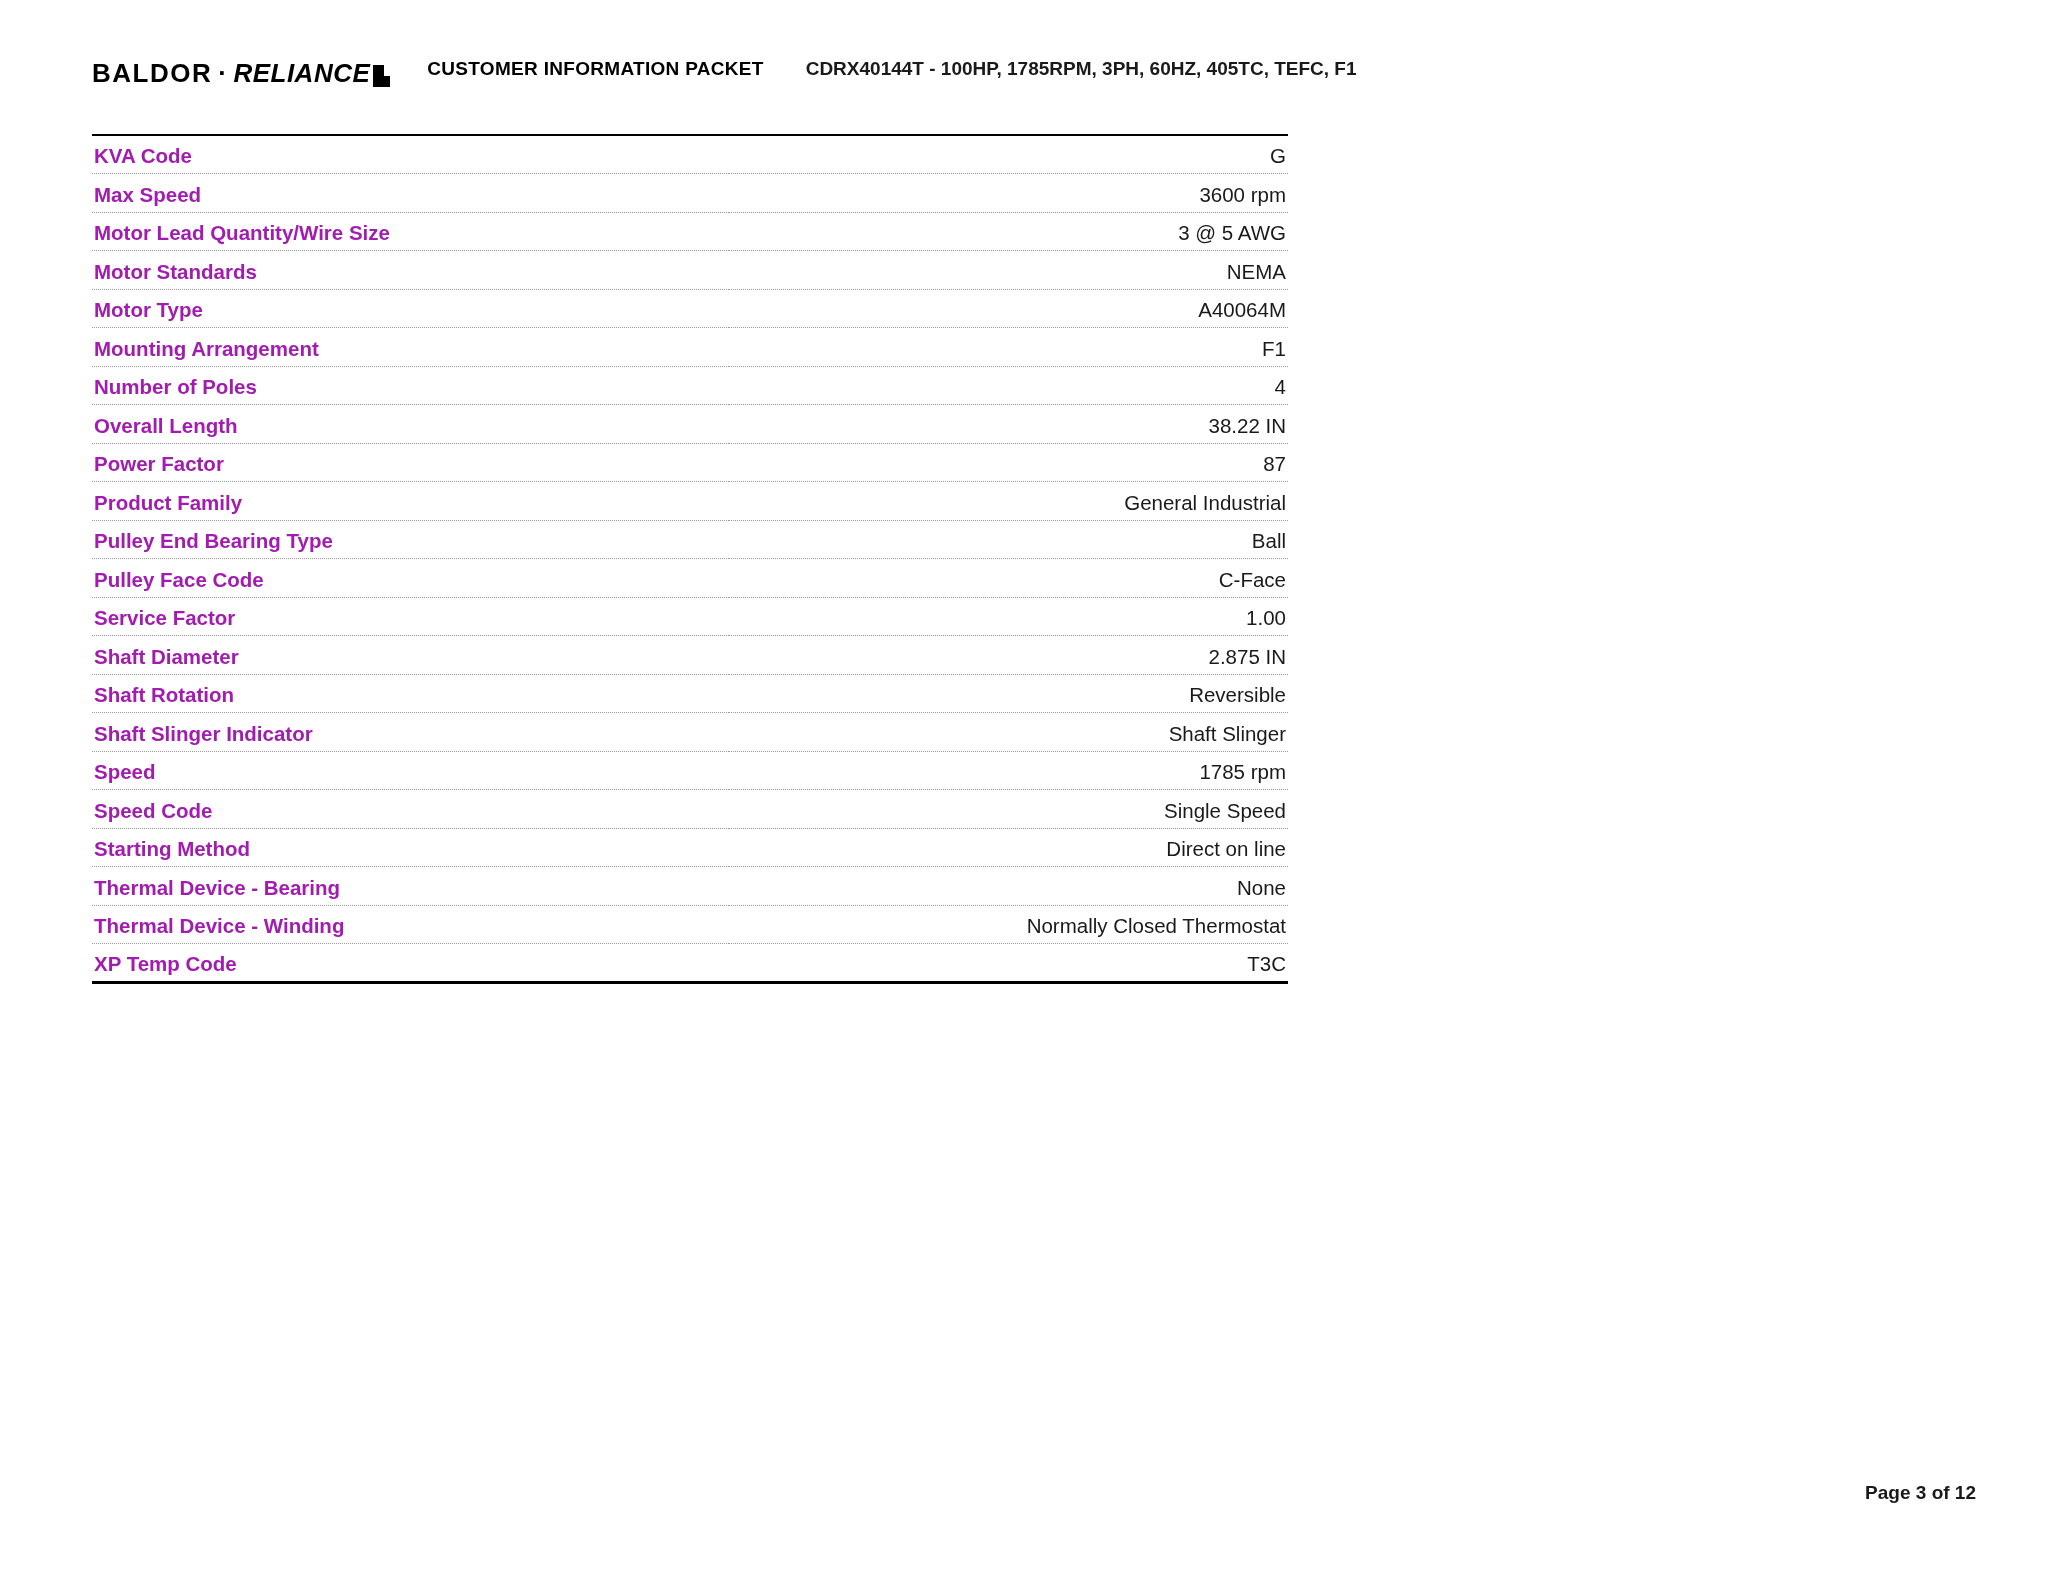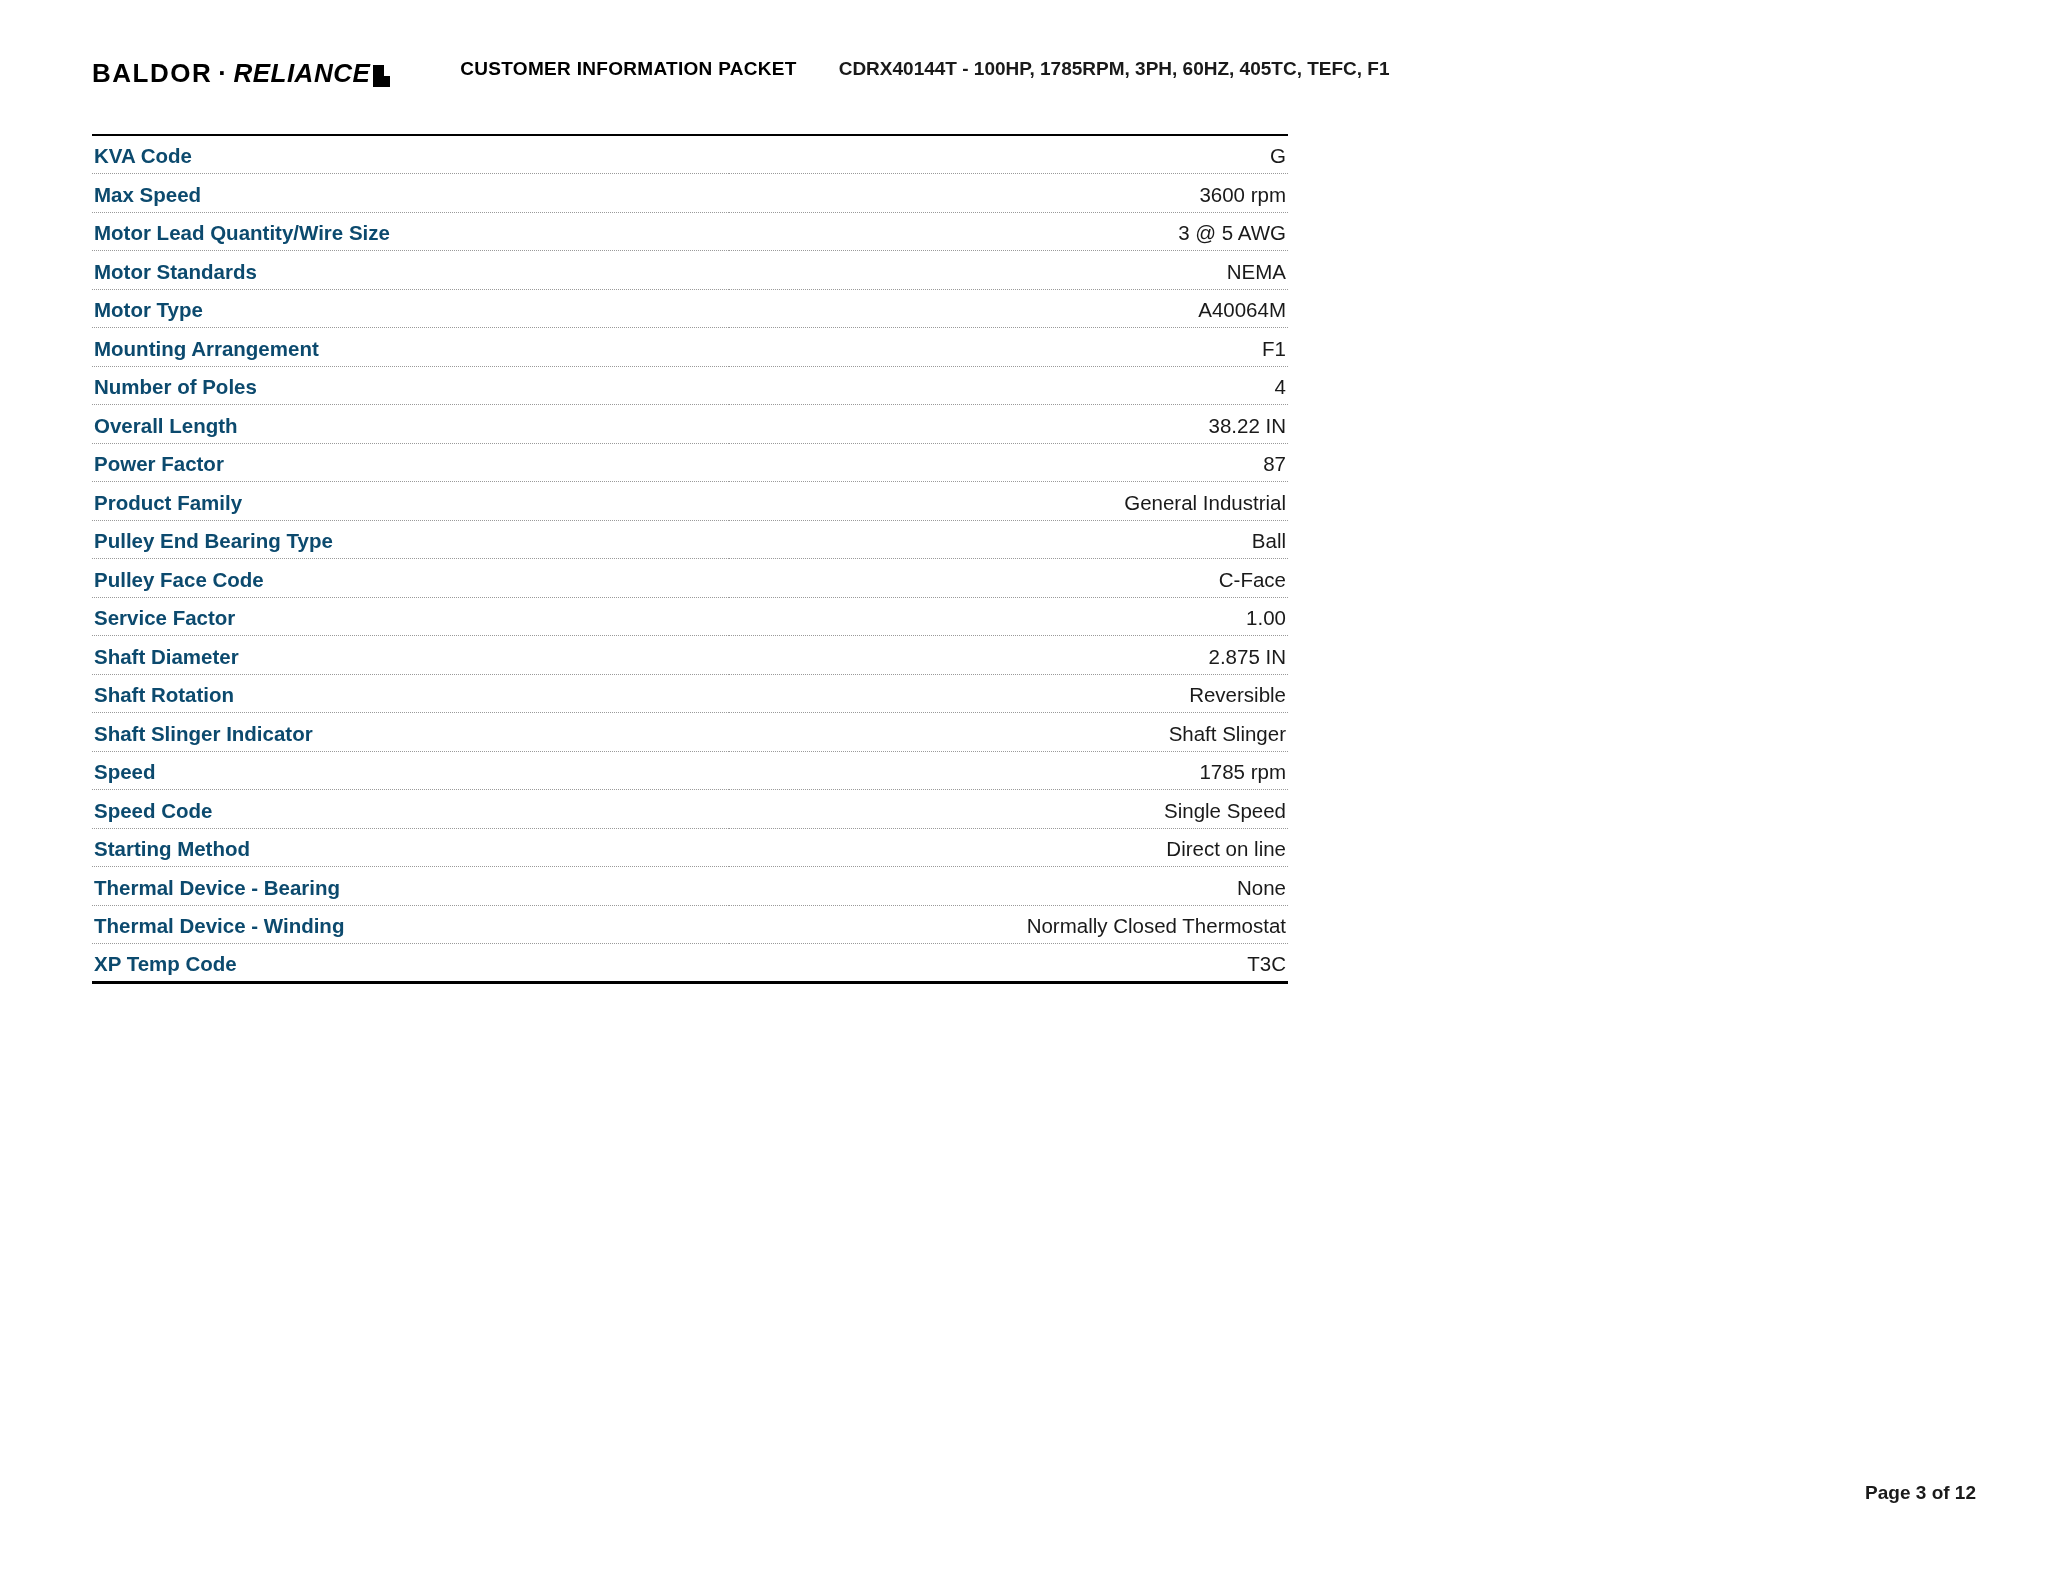--- a/index.html
+++ b/index.html
@@ -73,21 +73,21 @@
     content: "";
     position: absolute;
     right: 0;
     top: 0;
     width: 6px;
     height: 11px;
     background: #fff;
   }
 
   .packet-title {
-    margin-left: 70px;
+    margin-left: 37px;
     font-size: 19px;
     font-weight: bold;
     letter-spacing: 0.3px;
     color: #000;
     white-space: nowrap;
   }
 
   .motor-desc {
     margin-left: 42px;
     font-size: 19px;
@@ -107,21 +107,21 @@
   }
   .spec-table td {
     font-size: 20.5px;
     padding: 0 0 5px 0;
     vertical-align: bottom;
     border-bottom: 1px dotted #9a9a9a;
   }
   .spec-table td.label {
     font-weight: bold;
     text-align: left;
-    color: #0c4a6e;
+    color: #a21caf;
     padding-left: 2px;
   }
   .spec-table td.value {
     text-align: right;
     font-weight: normal;
     color: #1a1a1a;
     padding-right: 2px;
   }
   .spec-table tr.first td {
     border-top: 2px solid #000;

